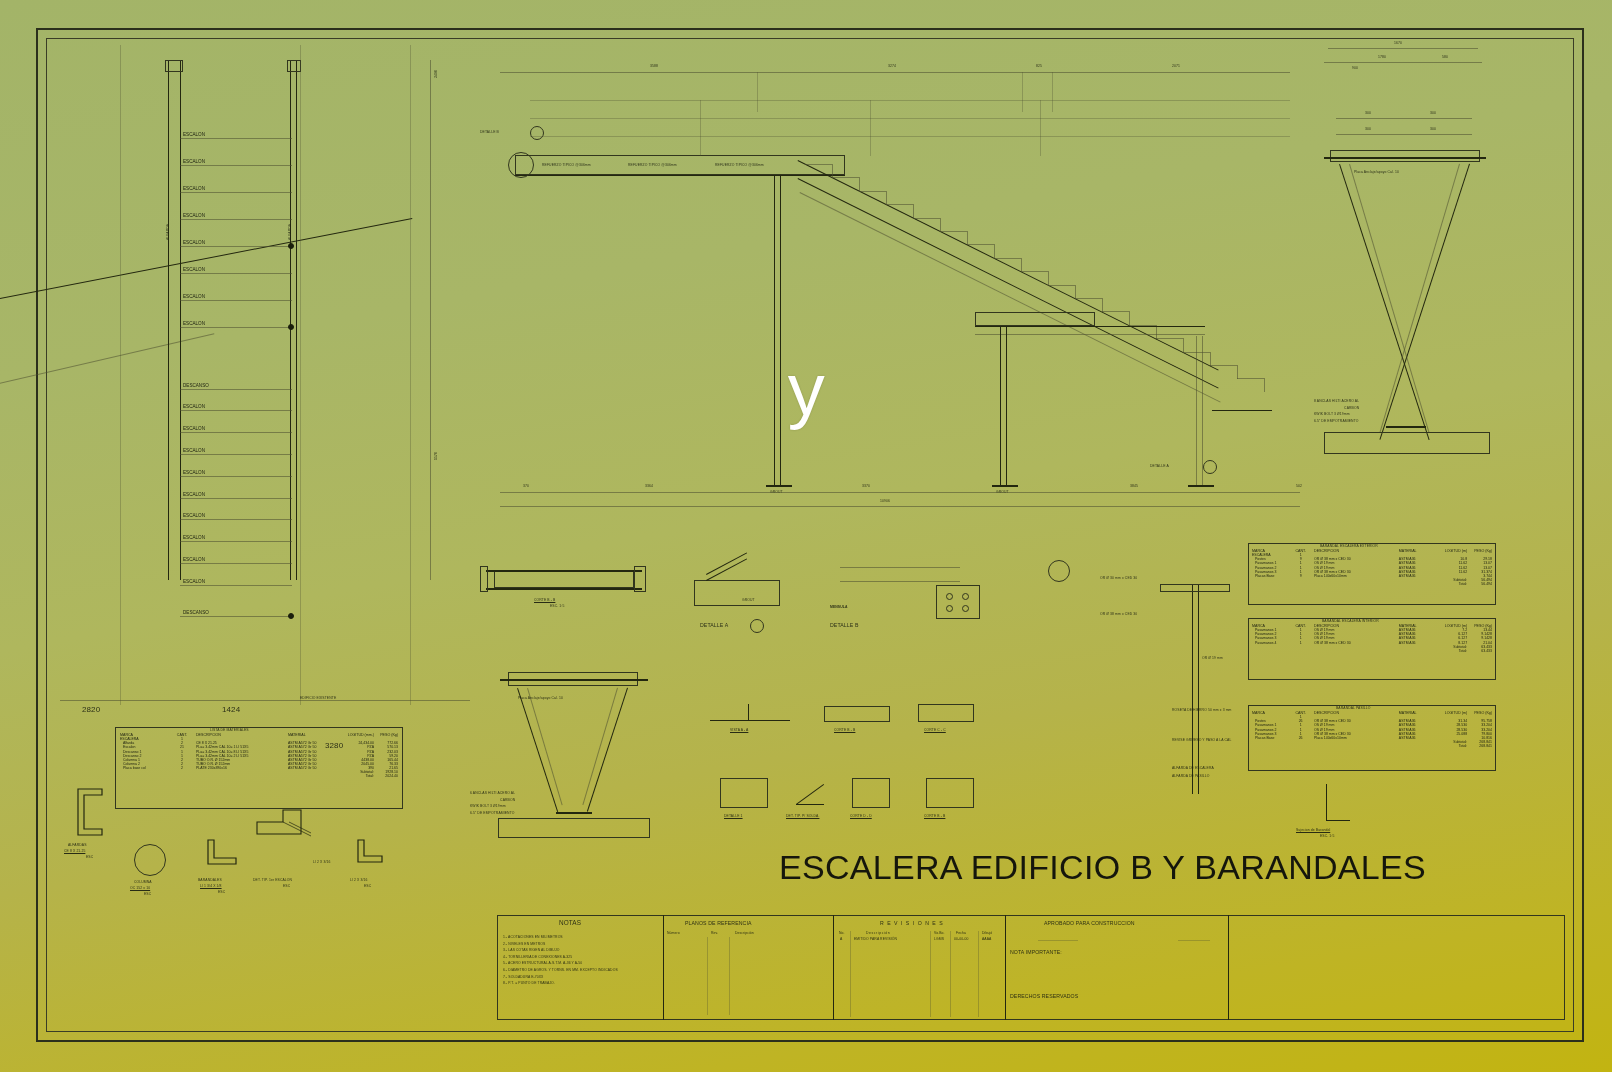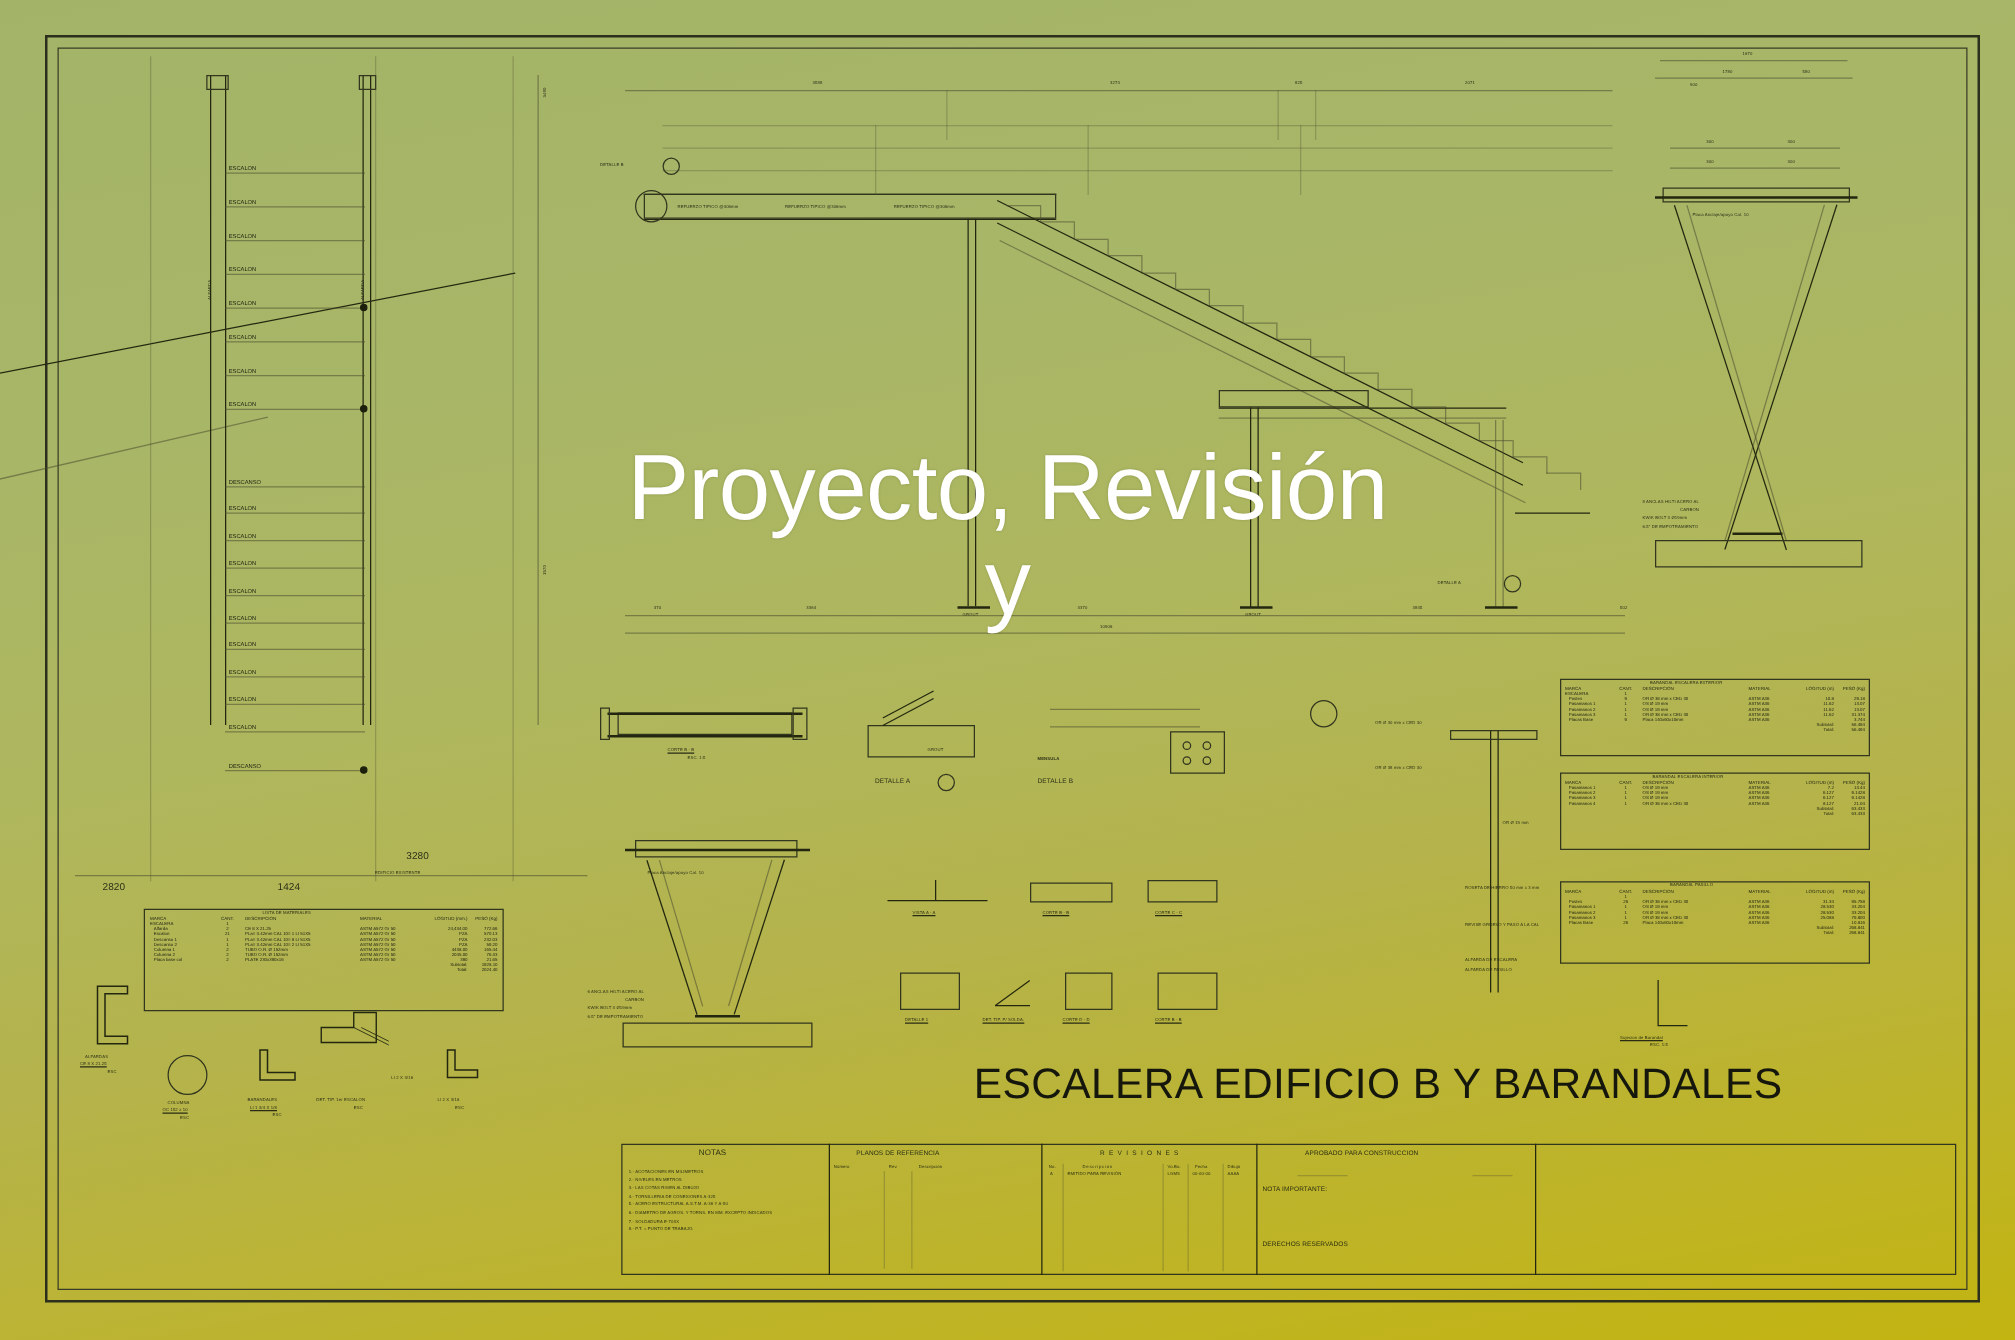--- a/index.html
+++ b/index.html
@@ -346,21 +346,21 @@
   <div style="position:absolute;left:1300px;top:780px;width:90px;height:60px;">
     <div class="ln v dark" style="left:26px;top:4px;height:36px;"></div>
     <div class="ln h dark" style="left:26px;top:40px;width:24px;"></div>
     <span class="tx s3" style="left:-4px;top:48px;text-decoration:underline;">Sujecion de Barandal</span>
     <span class="tx s3" style="left:20px;top:54px;">ESC. 1:5</span>
   </div>
 
   <div class="ln h thin" style="left:60px;top:700px;width:410px;"></div>
   <span class="tx s8" style="left:82px;top:705px;text-align:right;">2820</span>
   <span class="tx s8" style="left:222px;top:705px;">1424</span>
-  <span class="tx s8" style="left:325px;top:680px;">3280</span>
+  <span class="tx s8" style="left:325px;top:741px;">3280</span>
   <span class="tx s3" style="left:300px;top:696px;">EDIFICIO EXISTENTE</span>
 
   <div class="tblbox" style="left:115px;top:727px;width:288px;height:82px;"></div>
   <div style="position:absolute;left:115px;top:727px;width:288px;">
     <div class="tx s3" style="position:relative;left:95px;top:1px;">LISTA DE MATERIALES</div>
     <table class="dt" style="position:relative;left:4px;top:2px;width:280px;">
       <thead>
         <tr>
           <th style="width:50px">MARCA</th>
           <th style="width:26px;text-align:center">CANT.</th>
@@ -758,16 +758,15 @@
   <div style="position:absolute;left:1008px;top:917px;width:218px;height:100px;">
     <div class="tx s5" style="position:relative;left:36px;top:3px;">APROBADO PARA CONSTRUCCION</div>
     <div class="tx s5" style="left:2px;top:32px;">NOTA IMPORTANTE:</div>
     <div class="tx s5" style="left:2px;top:76px;">DERECHOS RESERVADOS</div>
     <div class="ln h faint" style="left:30px;top:23px;width:40px;"></div>
     <div class="ln h faint" style="left:170px;top:23px;width:32px;"></div>
   </div>
 </div>
 
 <div class="ov-title">
-  <div>Proyecto,  Revisión</div>
   <div>y</div>
 </div>
 <div class="ov-sub">ESCALERA EDIFICIO B Y BARANDALES</div>
 
 </body></html>

